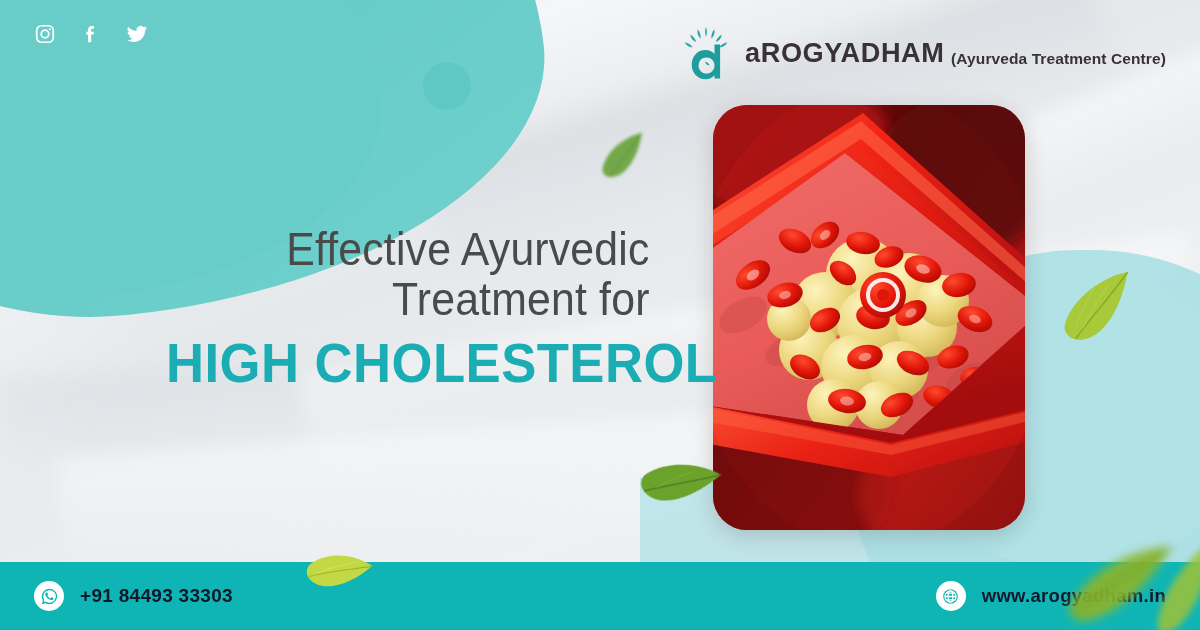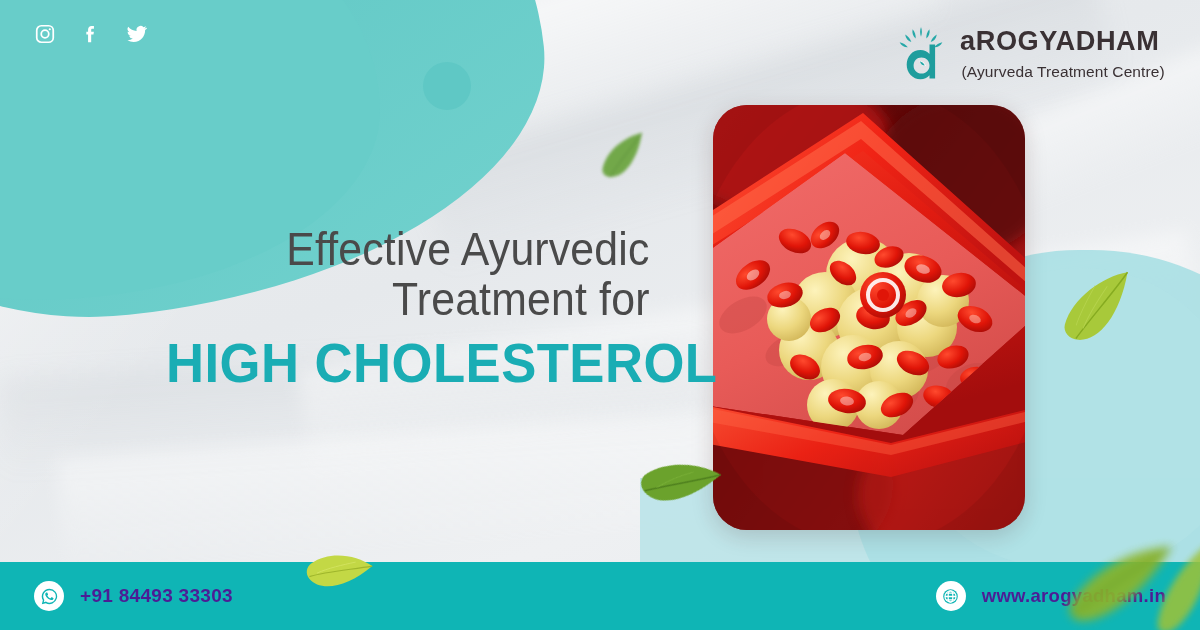--- a/index.html
+++ b/index.html
@@ -76,21 +76,21 @@
     z-index:6;
   }
   .footer-item { display:flex; align-items:center; gap:16px; }
   .circle-icon {
     width:30px; height:30px; border-radius:50%;
     background:#ffffff;
     display:flex; align-items:center; justify-content:center;
     flex:0 0 auto;
   }
   .footer-text {
-    color:#4c1d95; font-size:19px; font-weight:bold;
+    color:#0f172a; font-size:19px; font-weight:bold;
     letter-spacing:.3px;
   }
   .footer-text.url { font-size:18.5px; }
 
   
   .social { position:absolute; left:34px; top:23px; display:flex; align-items:center; gap:24px; z-index:7; }
   .social .ic { width:22px; height:22px; display:block; }
 
   
   .headline { position:absolute; left:166px; top:224px; z-index:5; width:520px;text-align:right; }
@@ -108,31 +108,31 @@
     color:#1aadb4; font-weight:bold;
     letter-spacing:.5px;
     margin-top:8px;
     transform:scaleX(.94); transform-origin:left center;
     white-space:nowrap;
   }
 
   
   .logo { position:absolute; right:34px; top:22px; display:flex; align-items:center; gap:12px; z-index:7; }
   .logo-mark { width:54px; height:62px; flex:0 0 auto; }
-  .logo-txt { display:flex; flex-direction:column; align-items:center; }
+  .logo-txt { display:flex; flex-direction:row; align-items:flex-end; }
   .logo-name {
     font-family:"Liberation Sans Narrow","Liberation Sans", sans-serif;
     font-size:28px; font-weight:bold; color:#3a3134;
     letter-spacing:.6px; line-height:30px;
     transform:scaleX(.97); transform-origin:left center;
   }
   .logo-rule { height:2px; background:#2bb3b0; margin:2px 0 3px; }
   .logo-tag {
     font-family:"Liberation Sans Narrow","Liberation Sans", sans-serif;
-    font-size:15.5px; font-weight:normal; color:#3a3134;
+    font-size:15.5px; font-weight:bold; color:#3a3134;
     letter-spacing:.1px; line-height:18px; white-space:nowrap;
   }
 
   
   .hero-card {
     position:absolute; left:713px; top:105px;
     width:312px; height:425px;
     border-radius:34px;
     overflow:hidden;
     z-index:4;

